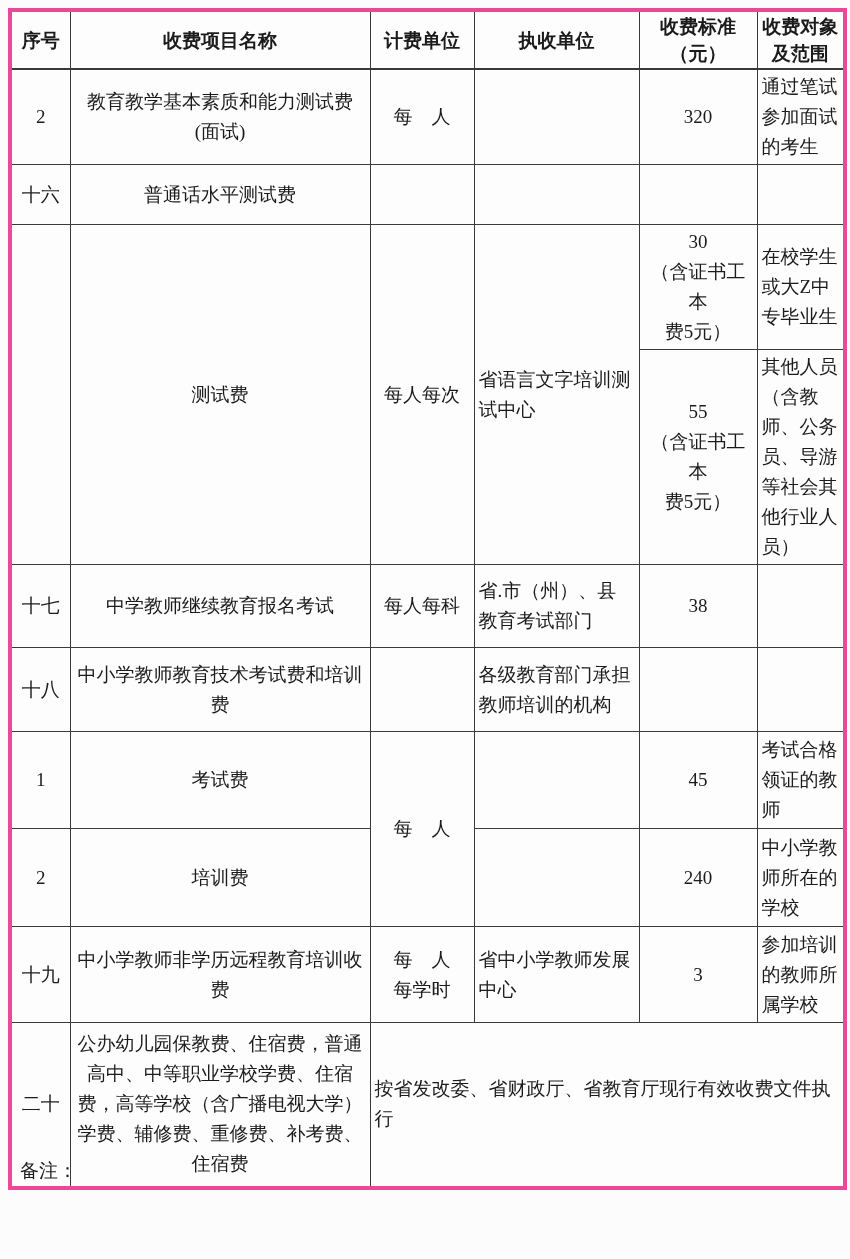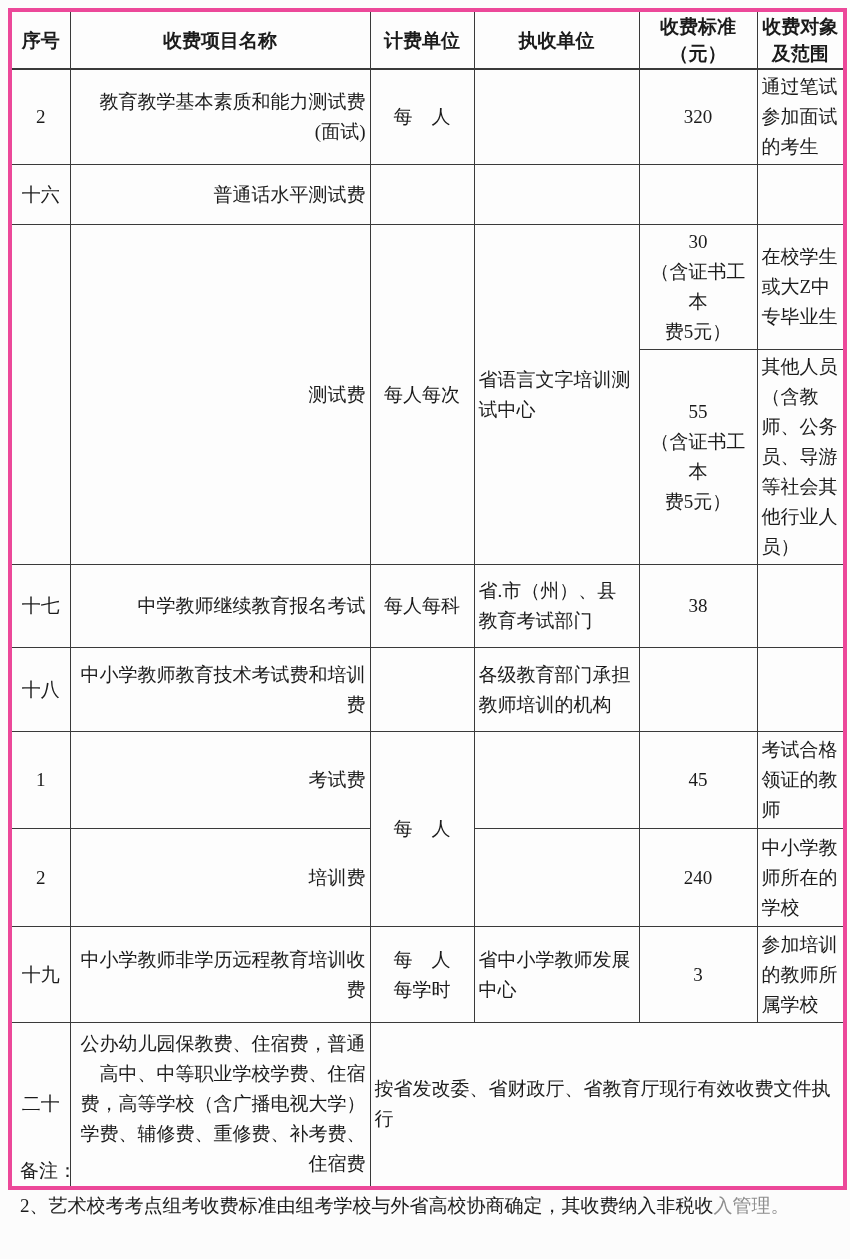--- a/index.html
+++ b/index.html
@@ -54,21 +54,21 @@
   tr.h-r3a { height: 100px; }
   tr.h-r3b { height: 197px; }
   tr.h-r4 { height: 83px; }
   tr.h-r5 { height: 84px; }
   tr.h-r6 { height: 97px; }
   tr.h-r7 { height: 98px; }
   tr.h-r8 { height: 96px; }
   tr.h-r9 { height: 165px; }
   
   .c-no   { text-align: center; padding: 2px 2px; }
-  .c-name { text-align: right; padding: 2px 4px 2px 10px; margin-top: 24px; }
+  .c-name { text-align: center; padding: 2px 4px 2px 10px; margin-top: 24px; }
   .c-unit { text-align: center; }
   .c-coll { text-align: left; padding: 2px 4px 2px 9px; }
   .c-std  { text-align: center; padding: 2px 2px; }
   .c-tgt  { text-align: left; padding: 2px 2px 2px 7px; }
   .c-merged {
     text-align: left;
     padding: 2px 2px 2px 7px;
     white-space: nowrap;
     font-size: 18.5px;
   }
@@ -196,16 +196,15 @@
           <td class="c-no">二十</td>
           <td class="c-name">公办幼儿园保教费、住宿费，普通高中、中等职业学校学费、住宿费，高等学校（含广播电视大学）学费、辅修费、重修费、补考费、住宿费</td>
           <td class="c-merged" colspan="4">按省发改委、省财政厅、省教育厅现行有效收费文件执行</td>
         </tr>
       </tbody>
     </table>
   </div>
 
   <div class="remarks">
     <p>备注：</p>
-    <p><span>2、艺术校考考点组考收费标准由组考学校与外省高校协商确定，其收费纳入非税收</span><span class="faded-tail">入管理。</span></p>
   </div>
 
 </div>
 
 </body></html>

